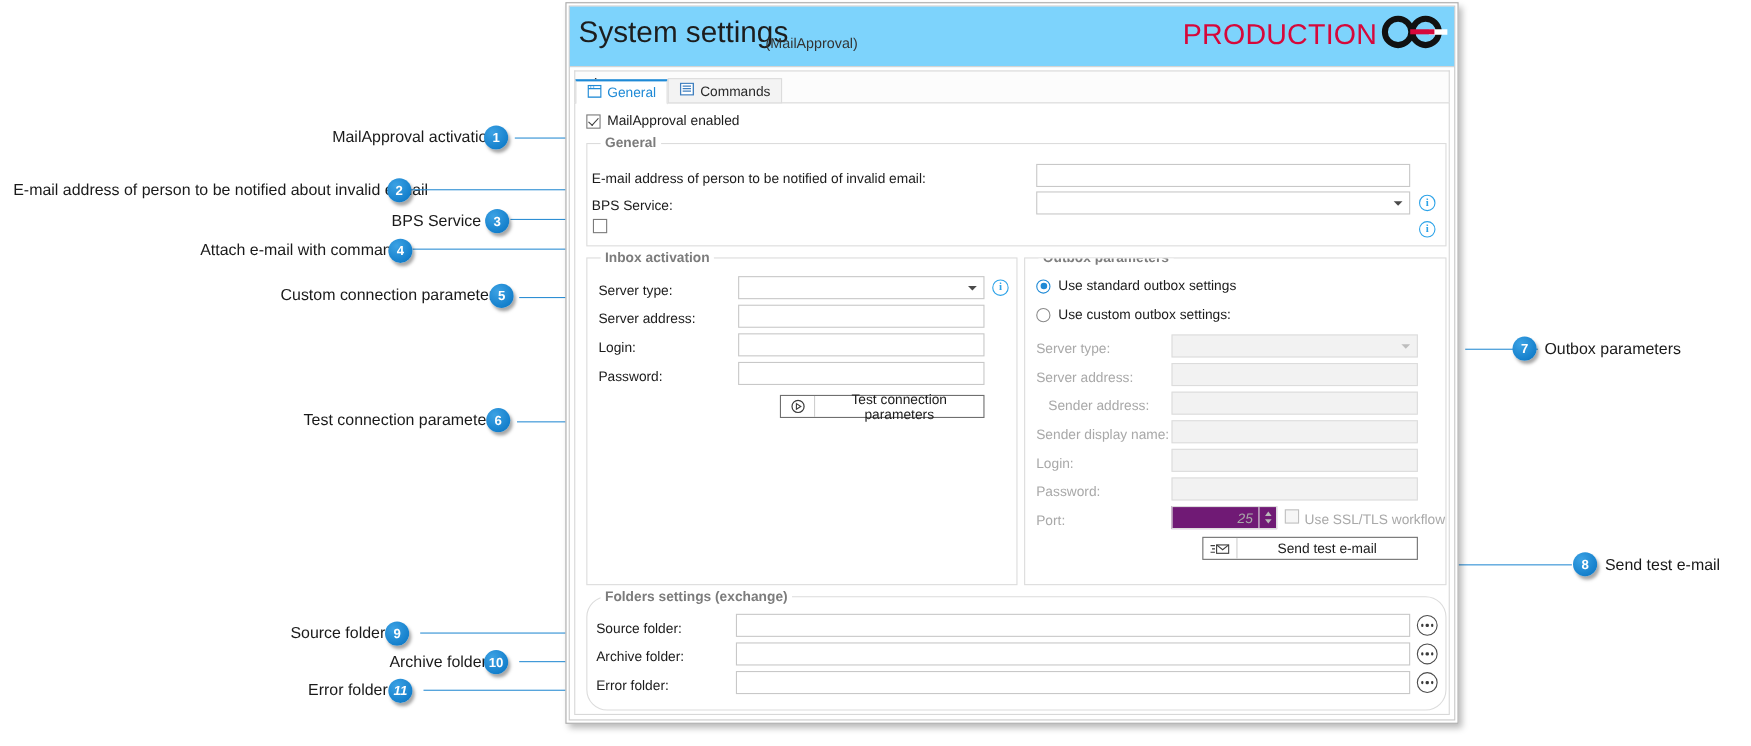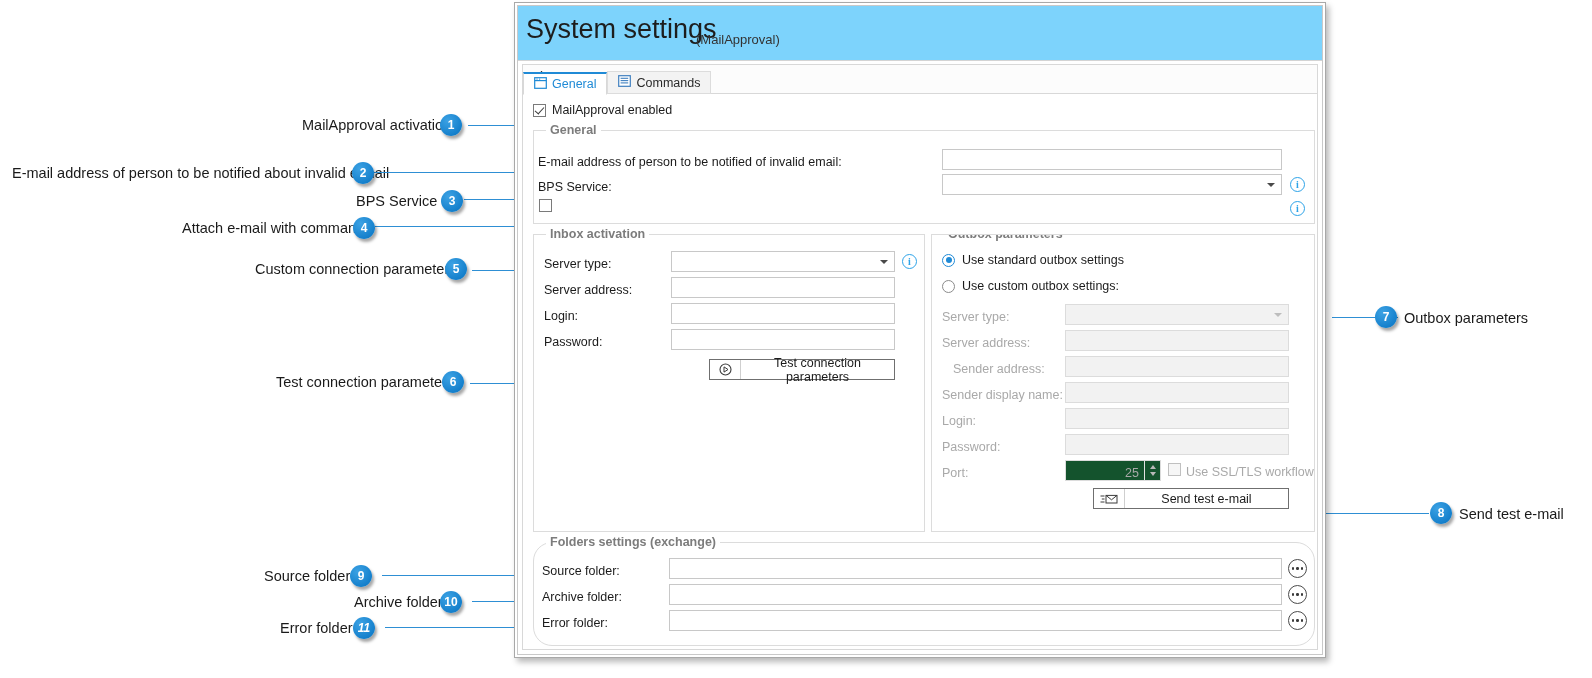--- a/index.html
+++ b/index.html
@@ -305,24 +305,25 @@
   .action-btn .btn-text {
     flex: 1;
     text-align: center;
   }
 
   
   .spin {
     position: absolute;
     height: 21px;
     border: 1px solid #dcdcdc;
-    background: #14532d;
-    box-sizing: border-box;
-    display: flex;
-    align-items: flex-end;
+    background: #701a75;
+    box-sizing: border-box;
+    display: flex;
+    align-items: center;
+    font-style: italic;
   }
   .spin .spin-val {
     flex: 1;
     text-align: right;
     padding-right: 5px;
     font-size: 12.5px;
     color: #a9a9a9;
   }
   .spin .spin-btns {
     width: 15px; height: 100%;
@@ -411,20 +412,31 @@
 <div class="leader" style="left:1276px; top:513px; width:153px;"></div>
 <div class="badge" style="left:1430px; top:502px;">8</div>
 <div class="callout-label" style="left:1459px; top:507px;">Send test e-mail</div>
 
 <div id="app-window">
   <div id="window-inner">
 
     <div id="title-bar">
       <div id="page-title">System settings</div>
       <div id="page-subtitle">(MailApproval)</div>
+      <div id="brand">
+        <span id="brand-text">PRODUCTION</span>
+        <span style="display:inline-block;">
+          <svg width="62" height="32" viewBox="0 0 62 32">
+            <circle cx="17" cy="16" r="12" fill="none" stroke="#111111" stroke-width="5.5"></circle>
+            <circle cx="42" cy="16" r="12" fill="none" stroke="#111111" stroke-width="5.5"></circle>
+            <rect x="45" y="13.6" width="17" height="5" fill="#ffffff"></rect>
+            <rect x="28" y="13.6" width="22" height="4.6" fill="#d6083b"></rect>
+          </svg>
+        </span>
+      </div>
     </div>
 
     <div id="toolbar">
       <div id="save-button">
         <span>
           <svg width="15" height="16" viewBox="0 0 15 16">
             <line x1="7.5" y1="1" x2="7.5" y2="8" stroke="#3b3b3b" stroke-width="1.3"></line>
             <path d="M4 5.5 L7.5 9 L11 5.5" fill="none" stroke="#3b3b3b" stroke-width="1.3"></path>
             <rect x="2" y="10" width="11" height="2.6" fill="none" stroke="#3b3b3b" stroke-width="1.2"></rect>
             <line x1="2" y1="14.4" x2="13" y2="14.4" stroke="#3b3b3b" stroke-width="1.2"></line>

